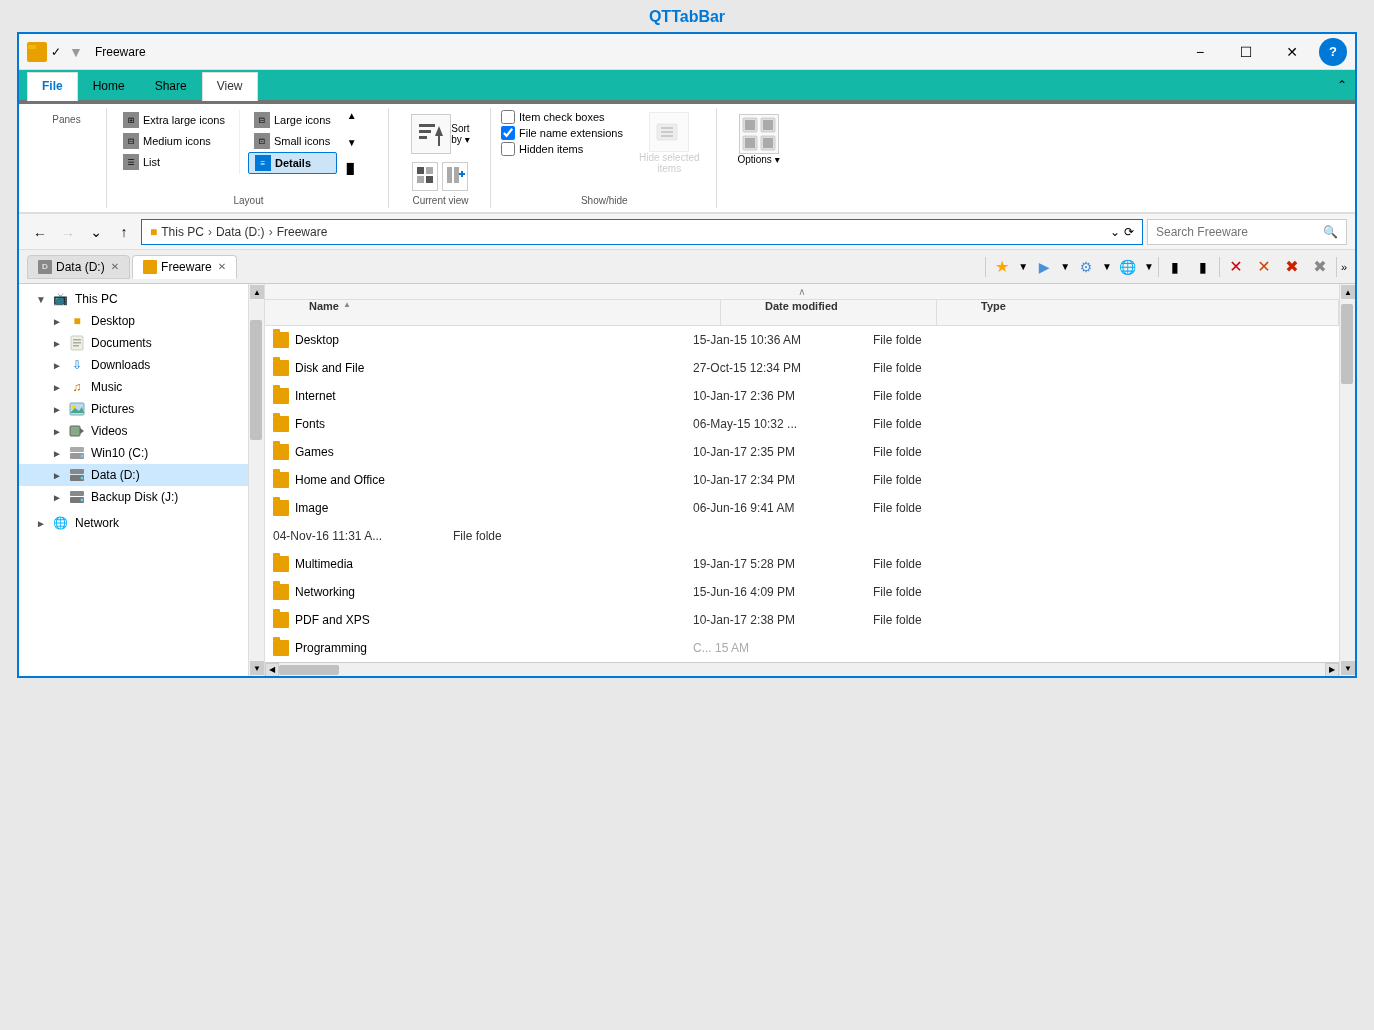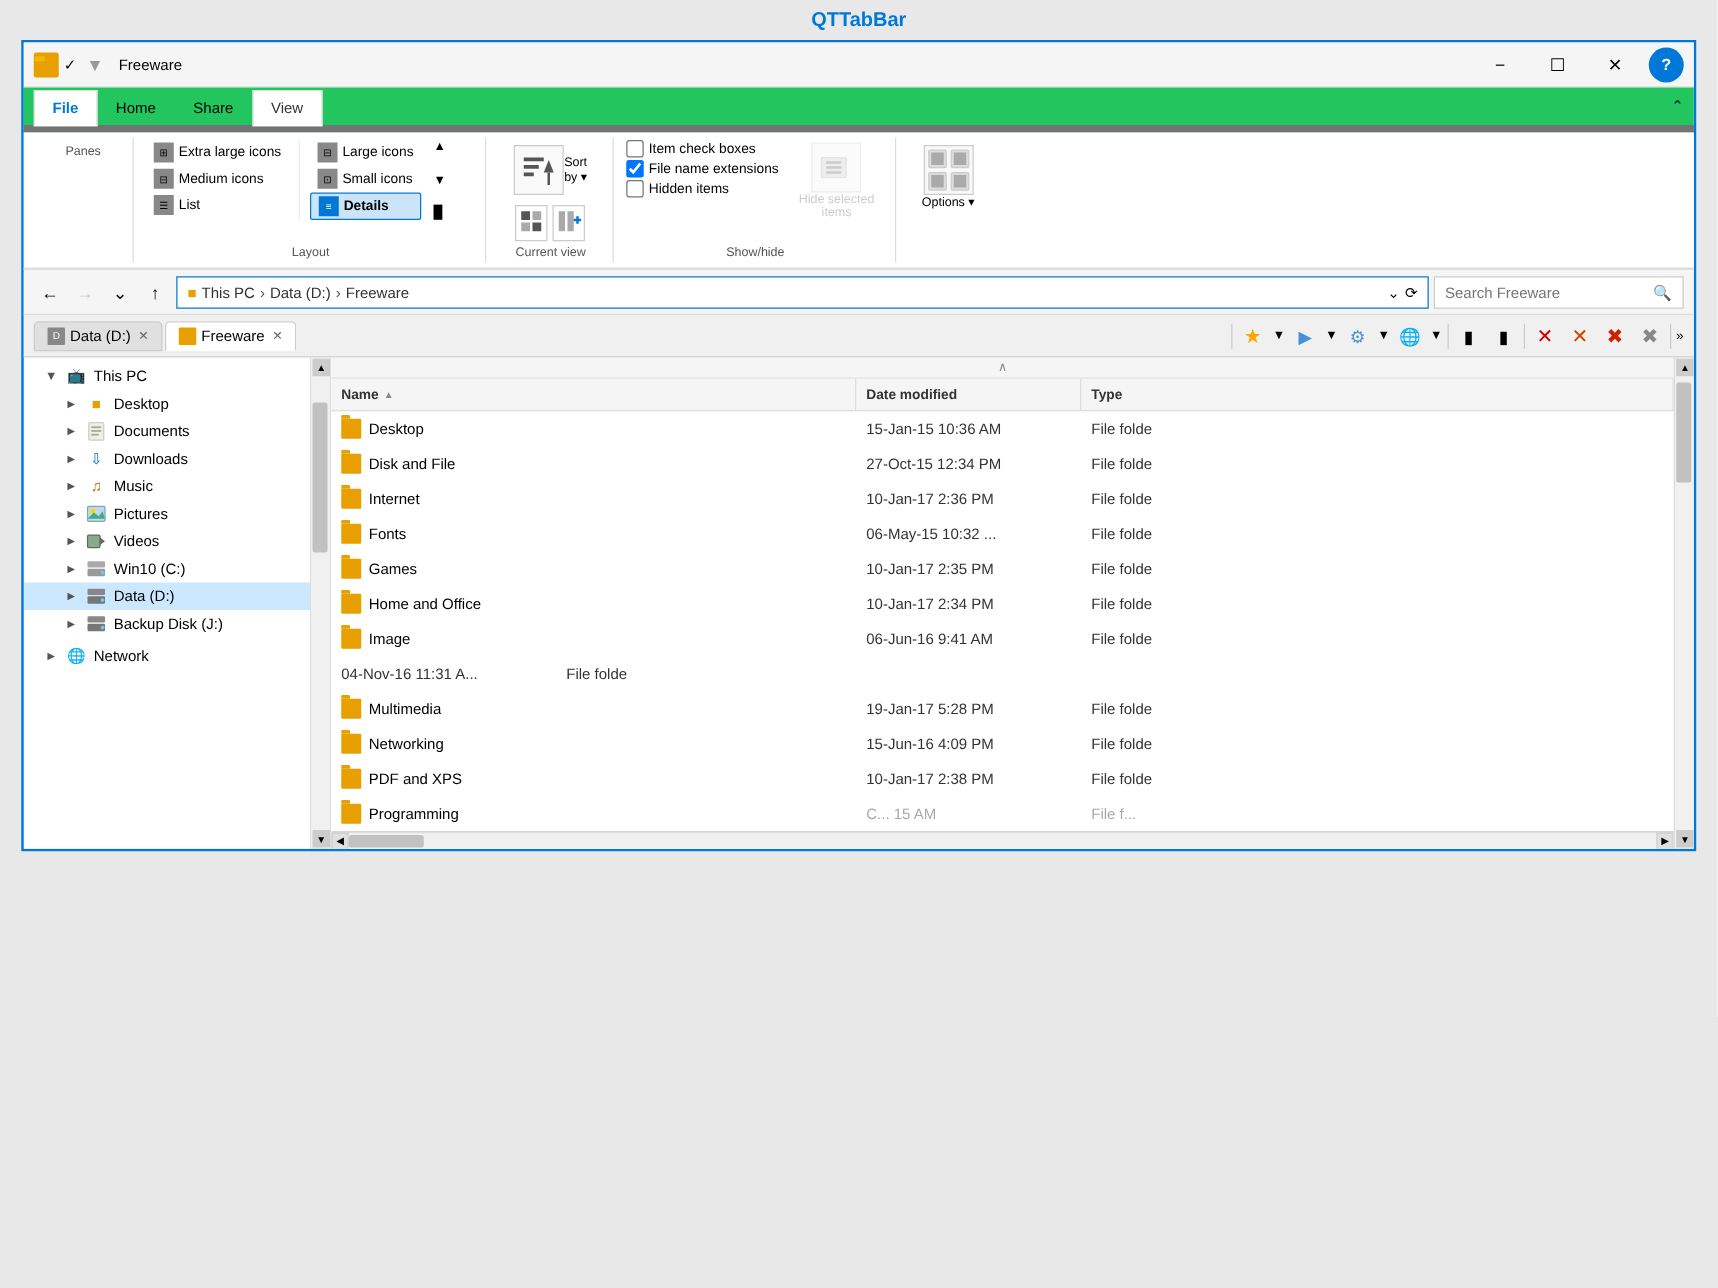--- a/index.html
+++ b/index.html
@@ -19,21 +19,21 @@
     .title-bar-icons { display: flex; gap: 4px; align-items: center; }
     .title-icon { width: 20px; height: 20px; background: #e8a000; display: flex; align-items: center; justify-content: center; font-size: 10px; }
     .title-icon.folder { background: #e8a000; border-radius: 2px; }
     .title-bar-sep { margin: 0 4px; color: #999; font-size: 14px; }
     .title-bar-text { flex: 1; margin-left: 8px; font-size: 12px; }
     .title-bar-controls { display: flex; gap: 0; margin-left: auto; }
     .title-btn { width: 46px; height: 28px; border: none; background: transparent; cursor: pointer; font-size: 14px; display: flex; align-items: center; justify-content: center; }
     .title-bar-help { width: 28px; height: 28px; background: #0078d7; border-radius: 50%; color: white; display: flex; align-items: center; justify-content: center; font-size: 13px; font-weight: bold; margin-left: 4px; }
 
     
-    .ribbon-tabs { display: flex; background: #22c55e; border-bottom: 6px solid #737373; padding: 0 8px; }
+    .ribbon-tabs { display: flex; background: #14b8a6; border-bottom: 4px solid #737373; padding: 0 8px; }
     .ribbon-tab { padding: 6px 14px; cursor: pointer; font-size: 12px; border: 1px solid transparent; margin-top: 2px; }
     .ribbon-tab.active { background: white; border: 1px solid #ddd; border-bottom: 1px solid white; color: #0078d7; font-weight: bold; margin-bottom: -1px; z-index: 1; }
 
     
     .ribbon { background: white; border-bottom: 2px solid #ddd; padding: 4px 8px; display: flex; align-items: stretch; gap: 2px; min-height: 90px; }
     .ribbon-group { display: flex; flex-direction: column; align-items: center; border-right: 1px solid #ddd; padding: 2px 8px; min-width: 80px; }
     .ribbon-group-content { display: flex; flex: 1; align-items: flex-start; gap: 4px; }
     .ribbon-group-label { font-size: 10px; color: #555; margin-top: 4px; text-align: center; }
     .nav-pane-btn { display: flex; flex-direction: column; align-items: center; cursor: pointer; padding: 4px 8px; }
     .nav-pane-icon { display: flex; gap: 2px; margin-bottom: 2px; }
@@ -84,21 +84,21 @@
     .sidebar-item.selected { background: #cce8ff; }
     .sidebar-item.level1 { padding-left: 16px; }
     .sidebar-item.level2 { padding-left: 32px; }
     .sidebar-expand { width: 12px; height: 12px; display: flex; align-items: center; justify-content: center; font-size: 10px; color: #555; flex-shrink: 0; }
     .sidebar-icon { width: 16px; height: 16px; flex-shrink: 0; display: flex; align-items: center; justify-content: center; }
     .sidebar-label { font-size: 12px; }
 
     
     .file-list { flex: 1; background: white; overflow: hidden; display: flex; flex-direction: column; }
     .file-list-header { display: flex; align-items: center; background: #f5f5f5; border-bottom: 1px solid #ddd; height: 26px; padding: 0; }
-    .col-header { display: flex; align-items: center; padding: 0 8px; font-size: 11px; font-weight: 600; color: #333; border-right: 1px solid #ddd; height: 100%; cursor: pointer; }
+    .col-header { display: flex; align-items: flex-start; padding: 0 8px; font-size: 11px; font-weight: 600; color: #333; border-right: 1px solid #ddd; height: 100%; cursor: pointer; margin-left: 36px; }
     .col-name { width: 420px; }
     .col-date { width: 180px; }
     .col-type { flex: 1; }
     .col-sort-arrow { font-size: 8px; margin-left: 4px; color: #888; }
 
     .file-list-body { flex: 1; overflow-y: auto; }
     .file-row { display: flex; align-items: center; padding: 2px 8px; cursor: pointer; height: 28px; }
     .file-col-name { width: 420px; display: flex; align-items: center; gap: 6px; font-size: 12px; }
     .file-col-date { width: 180px; font-size: 12px; color: #333; }
     .file-col-type { flex: 1; font-size: 12px; color: #333; }
@@ -585,21 +585,20 @@
             <div class="file-col-date">10-Jan-17 2:38 PM</div>
             <div class="file-col-type">File folde</div>
           </div>
 
           <div class="file-row" style="position:relative;">
             <div class="file-col-name">
               <div class="folder-icon"></div>
               <span>Programming</span>
             </div>
             <div class="file-col-date" style="color:#aaa;">C... 15 AM</div>
-            <div class="file-col-type" style="color:#aaa;">File f...</div>
           </div>
 
         </div>
 
         <div class="h-scrollbar">
           <div class="h-scroll-arrow">◀</div>
           <div class="h-scroll-track">
             <div class="h-scroll-thumb"></div>
           </div>
           <div class="h-scroll-arrow">▶</div>

